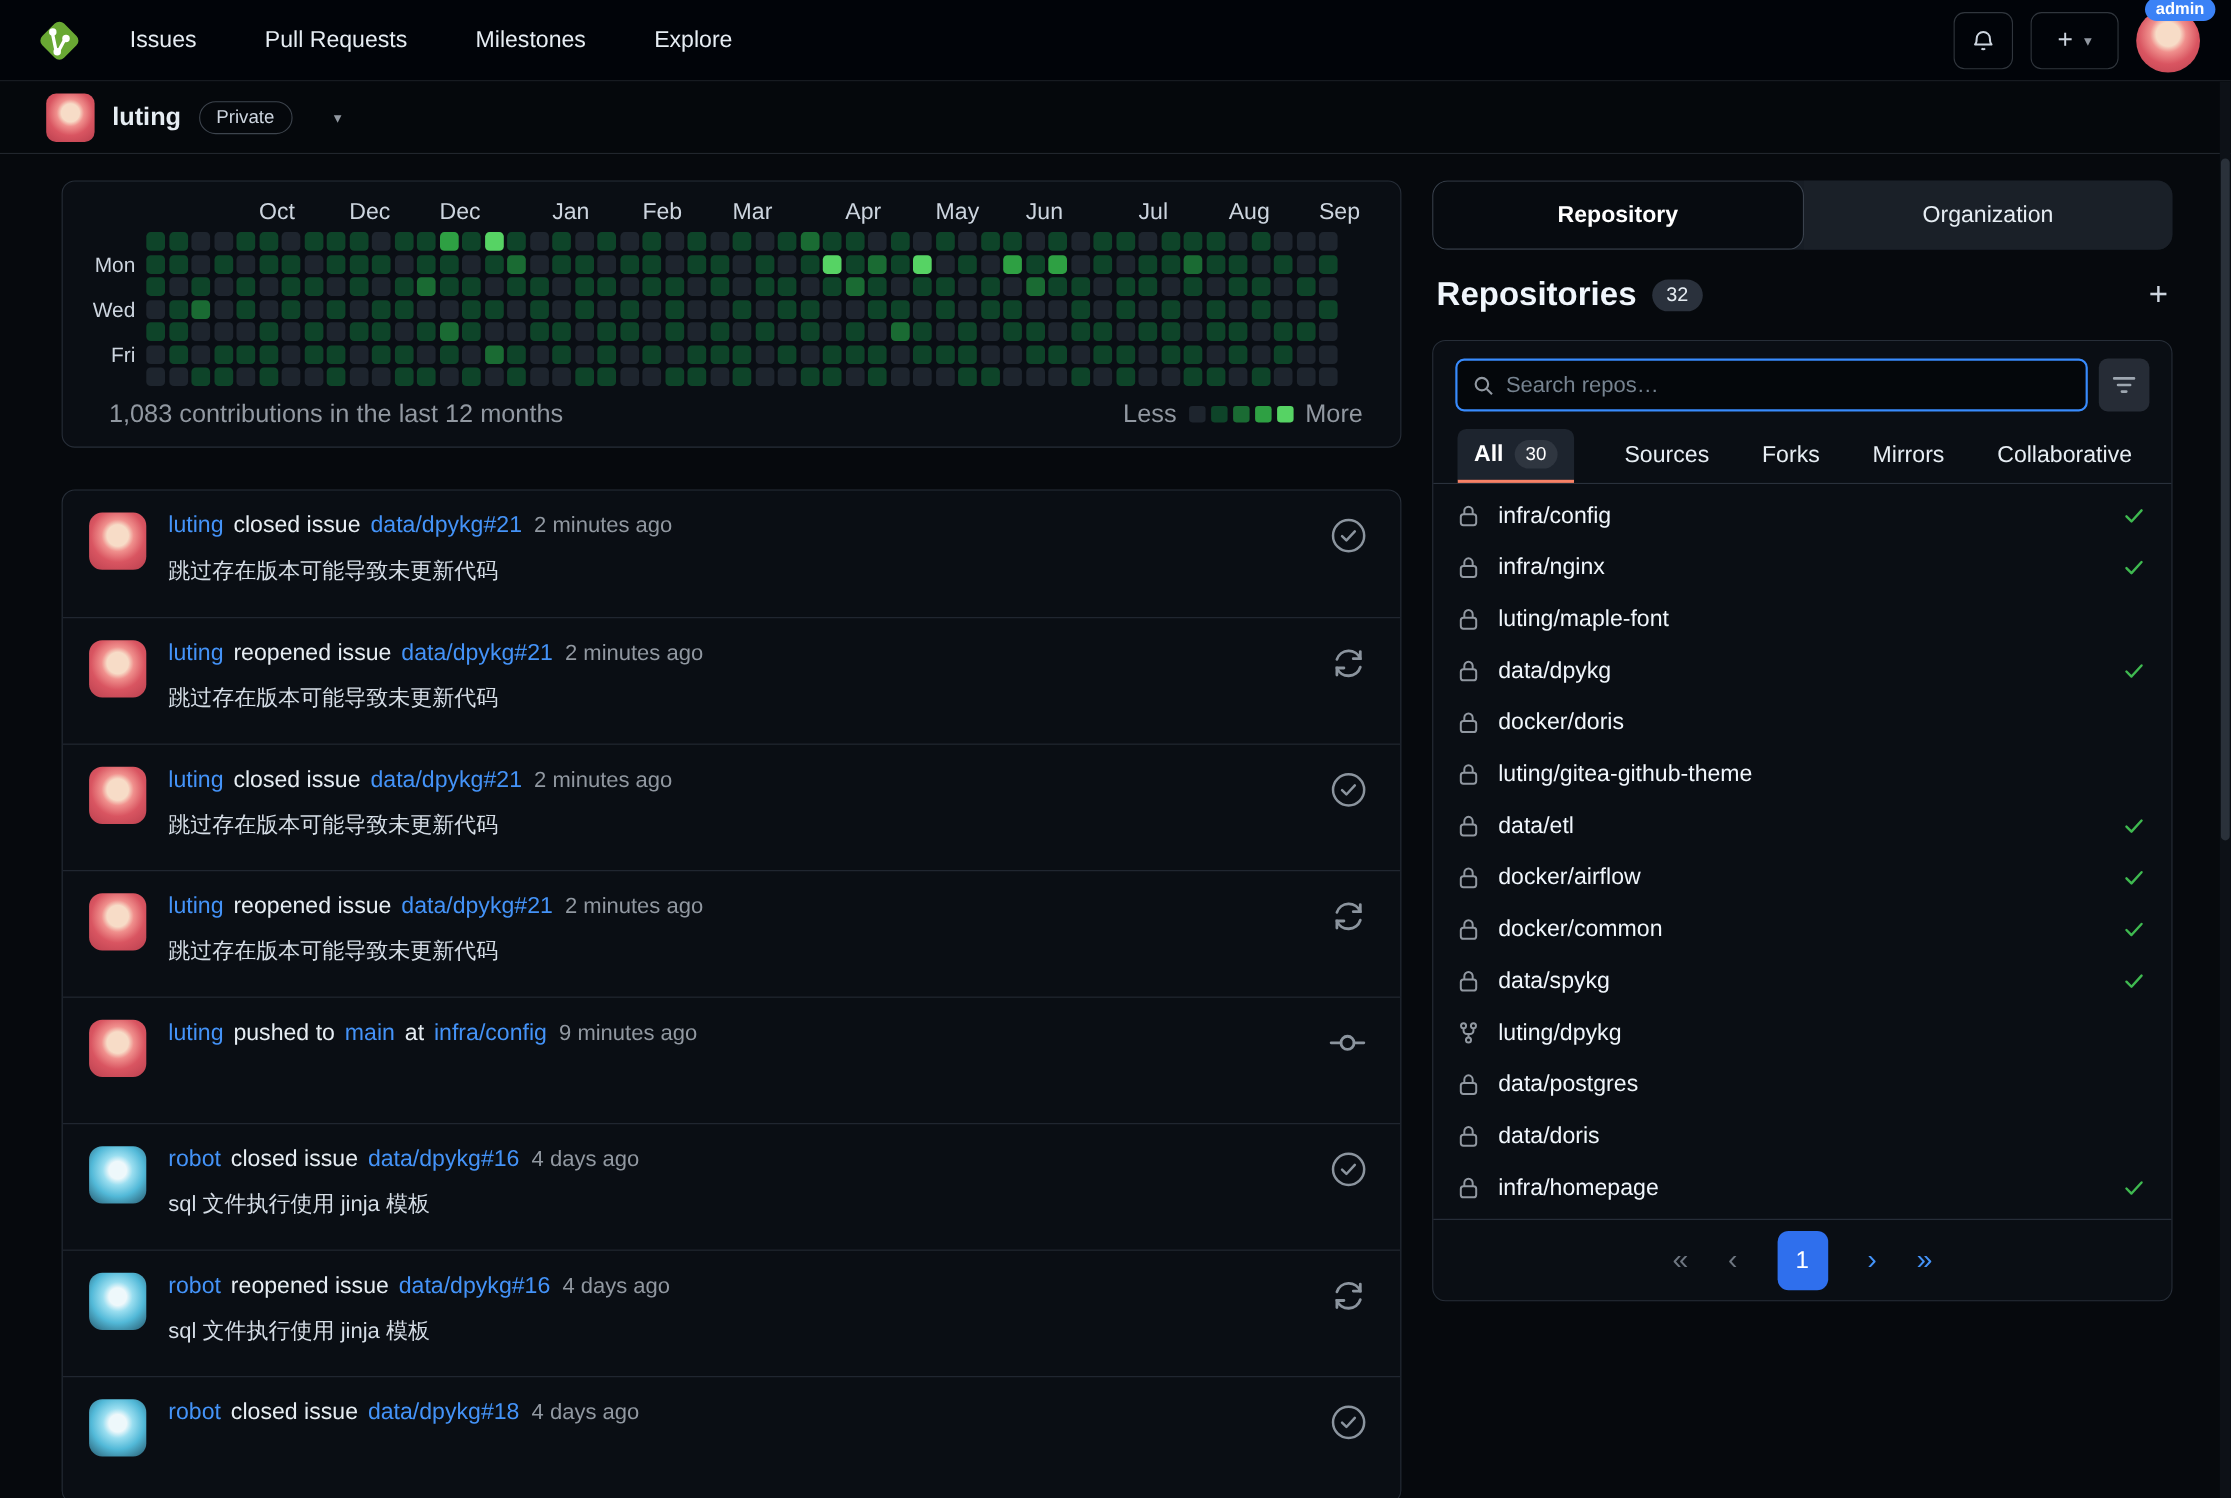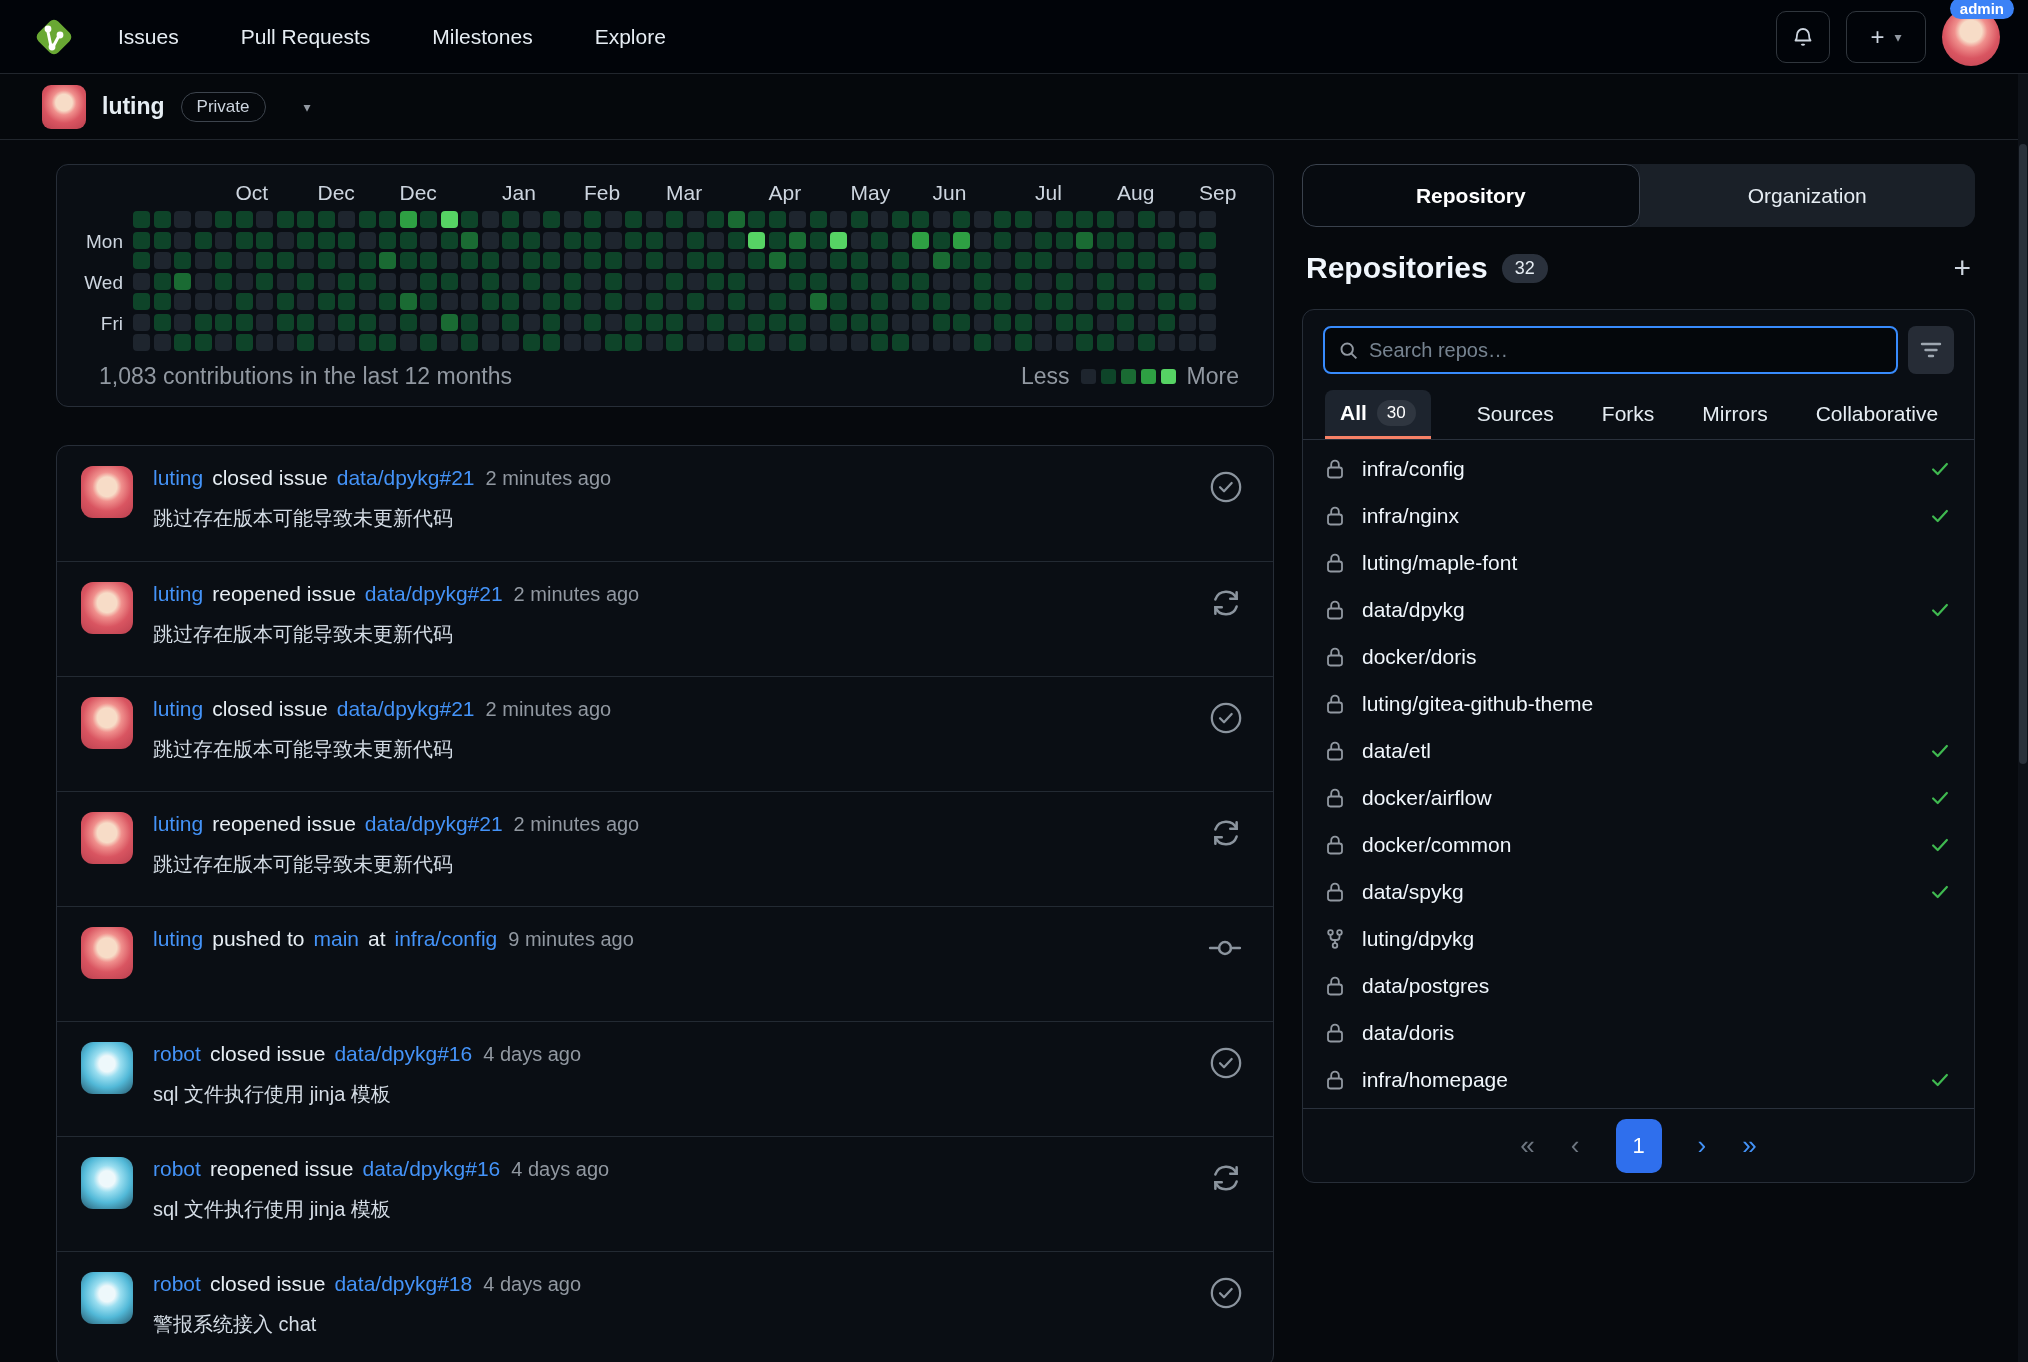--- a/index.html
+++ b/index.html
@@ -754,21 +754,20 @@
         </div>
         <div class="feed-item">
           <div class="fi-avatar av-robot"></div>
           <div class="fi-main">
             <div class="fi-title">
               <span class="link">robot</span>
               <span class="fi-seg-text">closed issue</span>
               <span class="link">data/dpykg#18</span>
               <span class="fi-seg-time">4 days ago</span>
             </div>
-            <div class="fi-body">警报系统接入 chat</div>
           </div>
           <div class="fi-icon">
             <svg width="34" height="34" viewBox="0 0 24 24" fill="none" stroke="#8b949e" stroke-width="1.6">
               <circle cx="12" cy="12" r="10"></circle>
               <path d="M7.8 12.2 l2.8 2.8 5.4-5.8" stroke-linecap="round" stroke-linejoin="round"></path>
             </svg>
           </div>
         </div>
       </div>
   </div>

